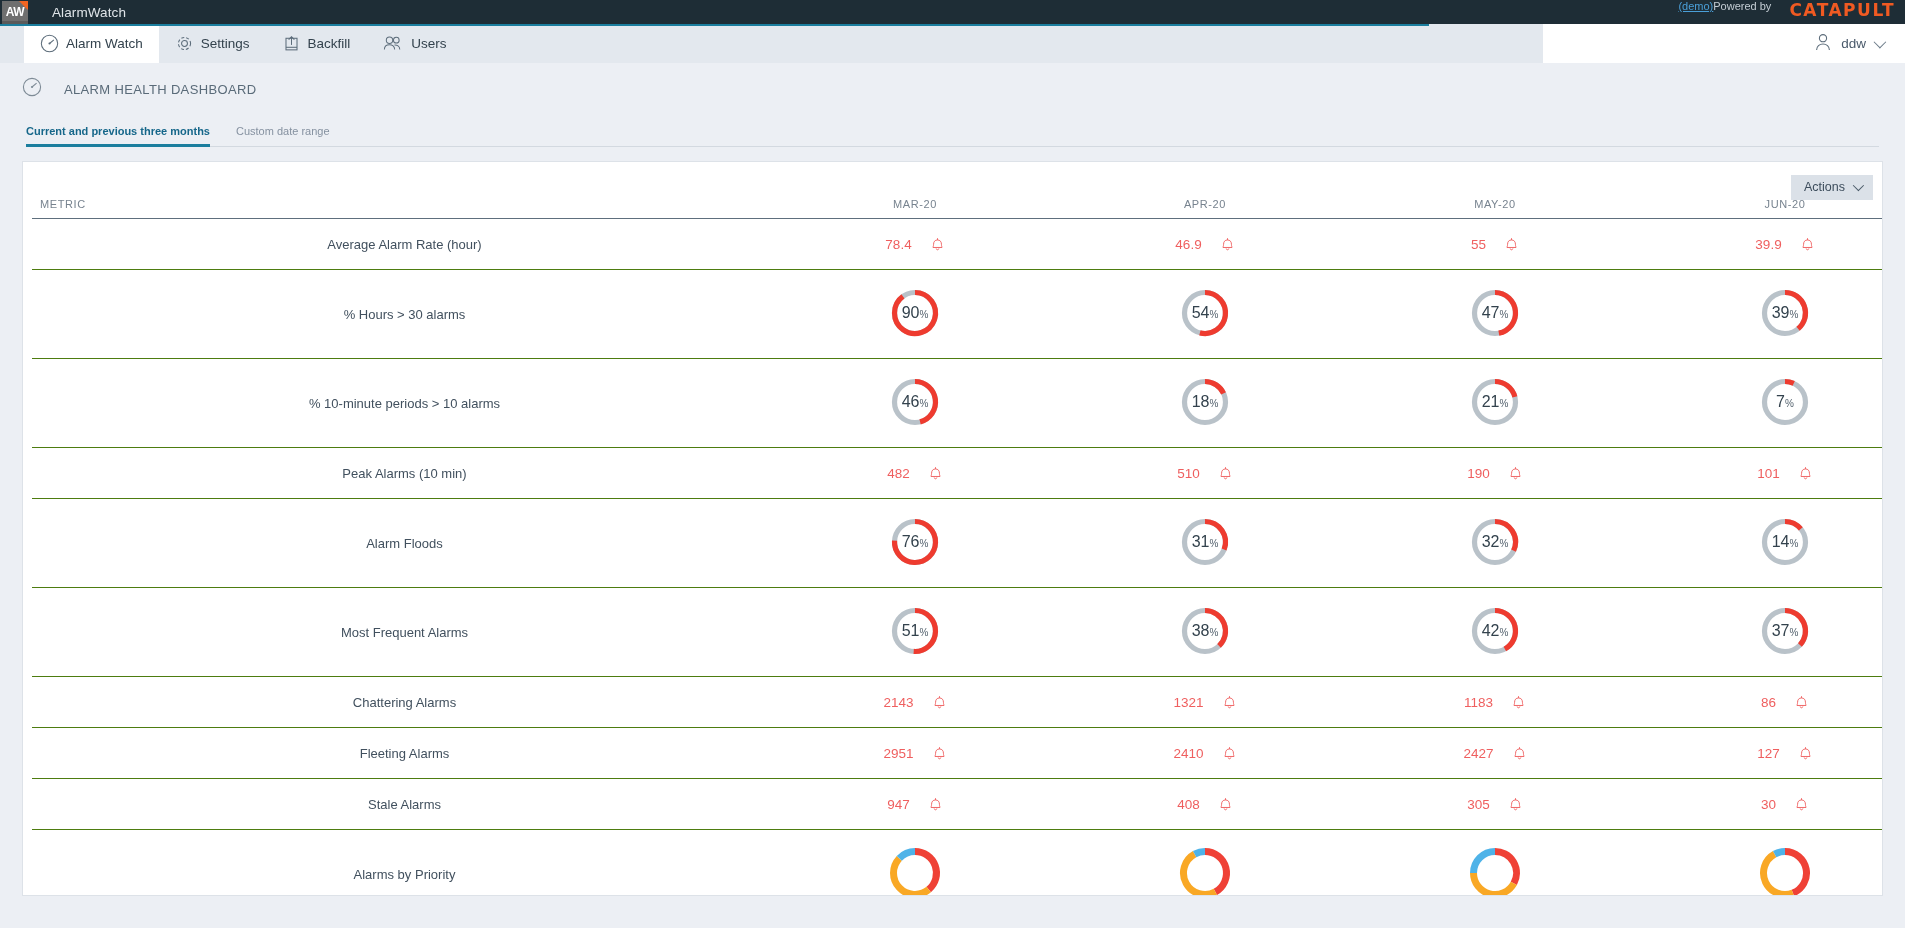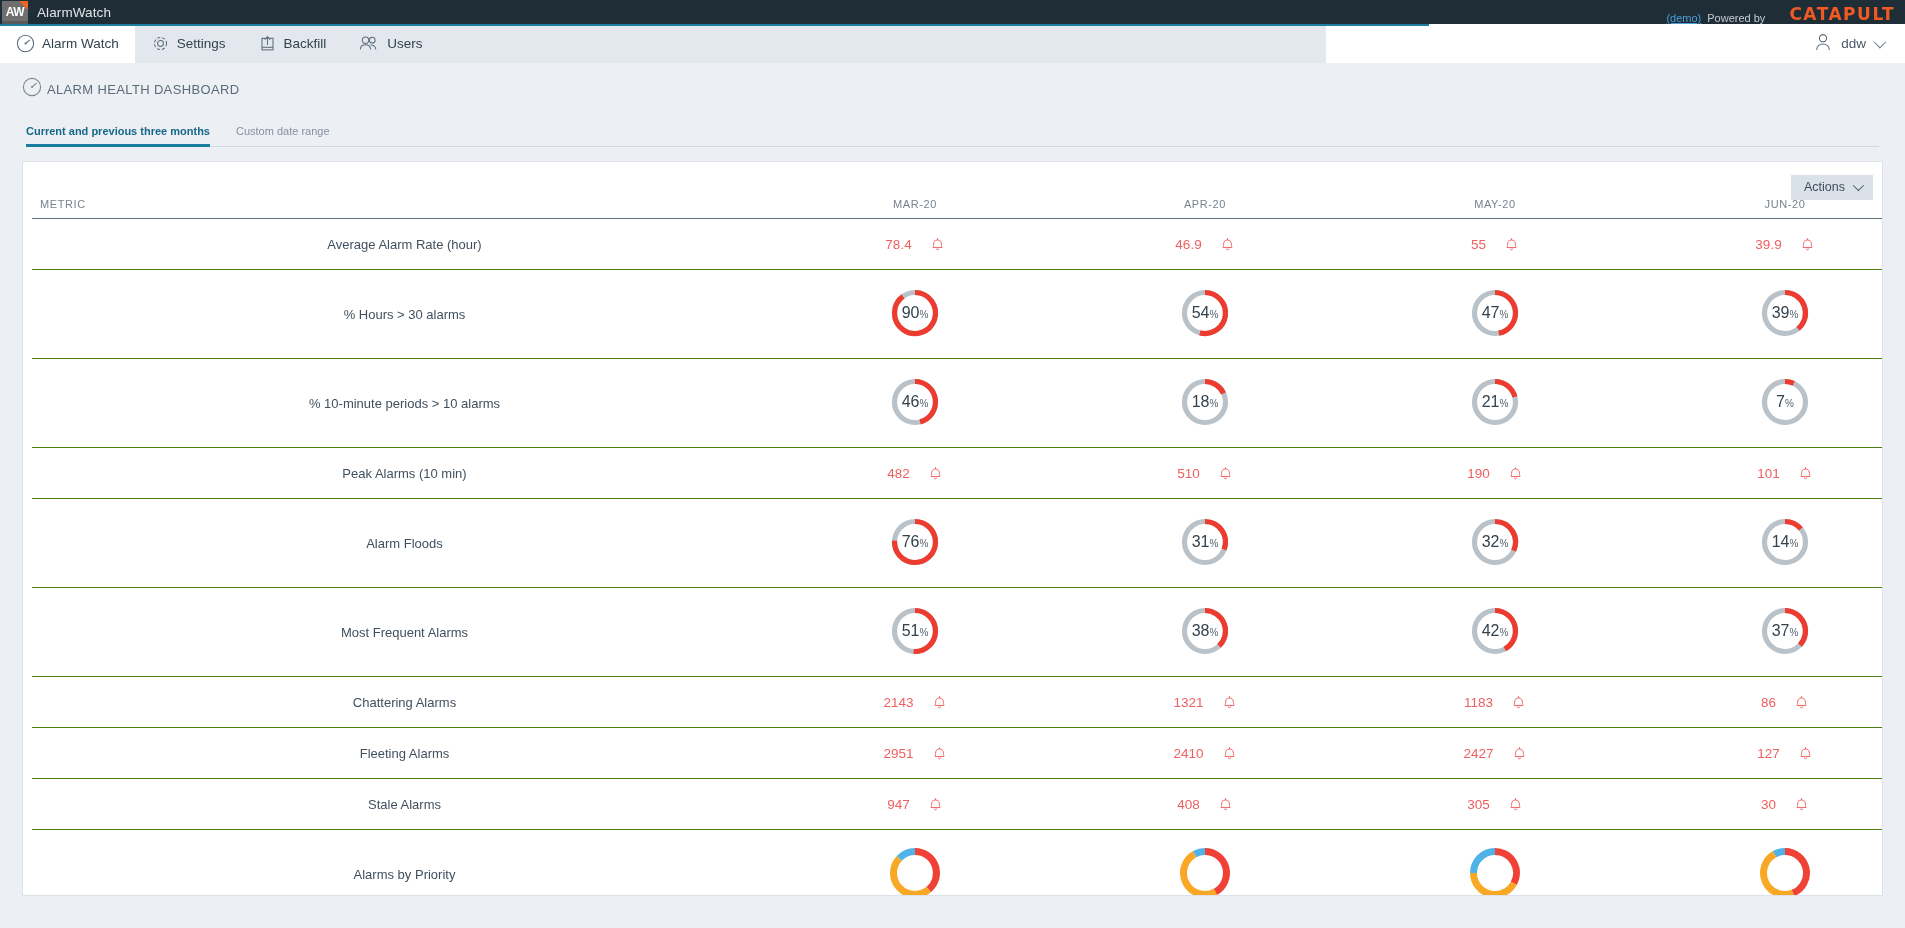--- a/index.html
+++ b/index.html
@@ -43,29 +43,29 @@
     content: "";
     position: absolute;
     bottom: 0; left: 0;
     width: 100%; height: 3px;
     background: #5a5a5a;
   }
   .brand-logo span { position: relative; z-index: 2; }
   .brand-title {
     color: #dfe4e8;
     font-size: 13.5px;
-    margin-left: 9px;
+    margin-left: 24px;
     letter-spacing: 0.1px;
   }
   .brand-right {
     position: absolute;
     right: 10px; top: 0;
     height: 24px;
-    display: flex; align-items: flex-end;
-    gap: 6px;
+    display: flex; align-items: flex-start;
+    gap: 0px;
   }
   .demo-link {
     color: #4a9fd8;
     font-size: 11px;
     text-decoration: underline;
   }
   .powered {
     color: #c4cdd4;
     font-size: 11px;
     margin-right: 18px;
@@ -83,21 +83,22 @@
     height: 39px;
     background: #ffffff;
     position: relative;
     display: flex;
     align-items: stretch;
   }
   .navbar-left {
     display: flex;
     align-items: stretch;
     background: #e3e8ee;
-    width: 1326px;
+    width: 1543px;
+    padding-left: 24px;
   }
   .navbar::after {
     content: "";
     position: absolute;
     left: 0; top: 0;
     width: 1429px; height: 2px;
     background: #1b7e9e;
   }
   .navitem {
     display: flex;
@@ -126,21 +127,21 @@
     border-bottom: 1.4px solid #6b7a88;
     transform: rotate(45deg) translateY(-2px);
   }
 
   
   .pagehead {
     background: #eceff4;
     padding: 14px 0 0 22px;
     display: flex;
     align-items: center;
-    gap: 5px;
+    gap: 22px;
   }
   .pagehead .title {
     color: #5a6b79;
     font-size: 13px;
     letter-spacing: 0.35px;
   }
 
   
   .tabs {
     background: #eceff4;

